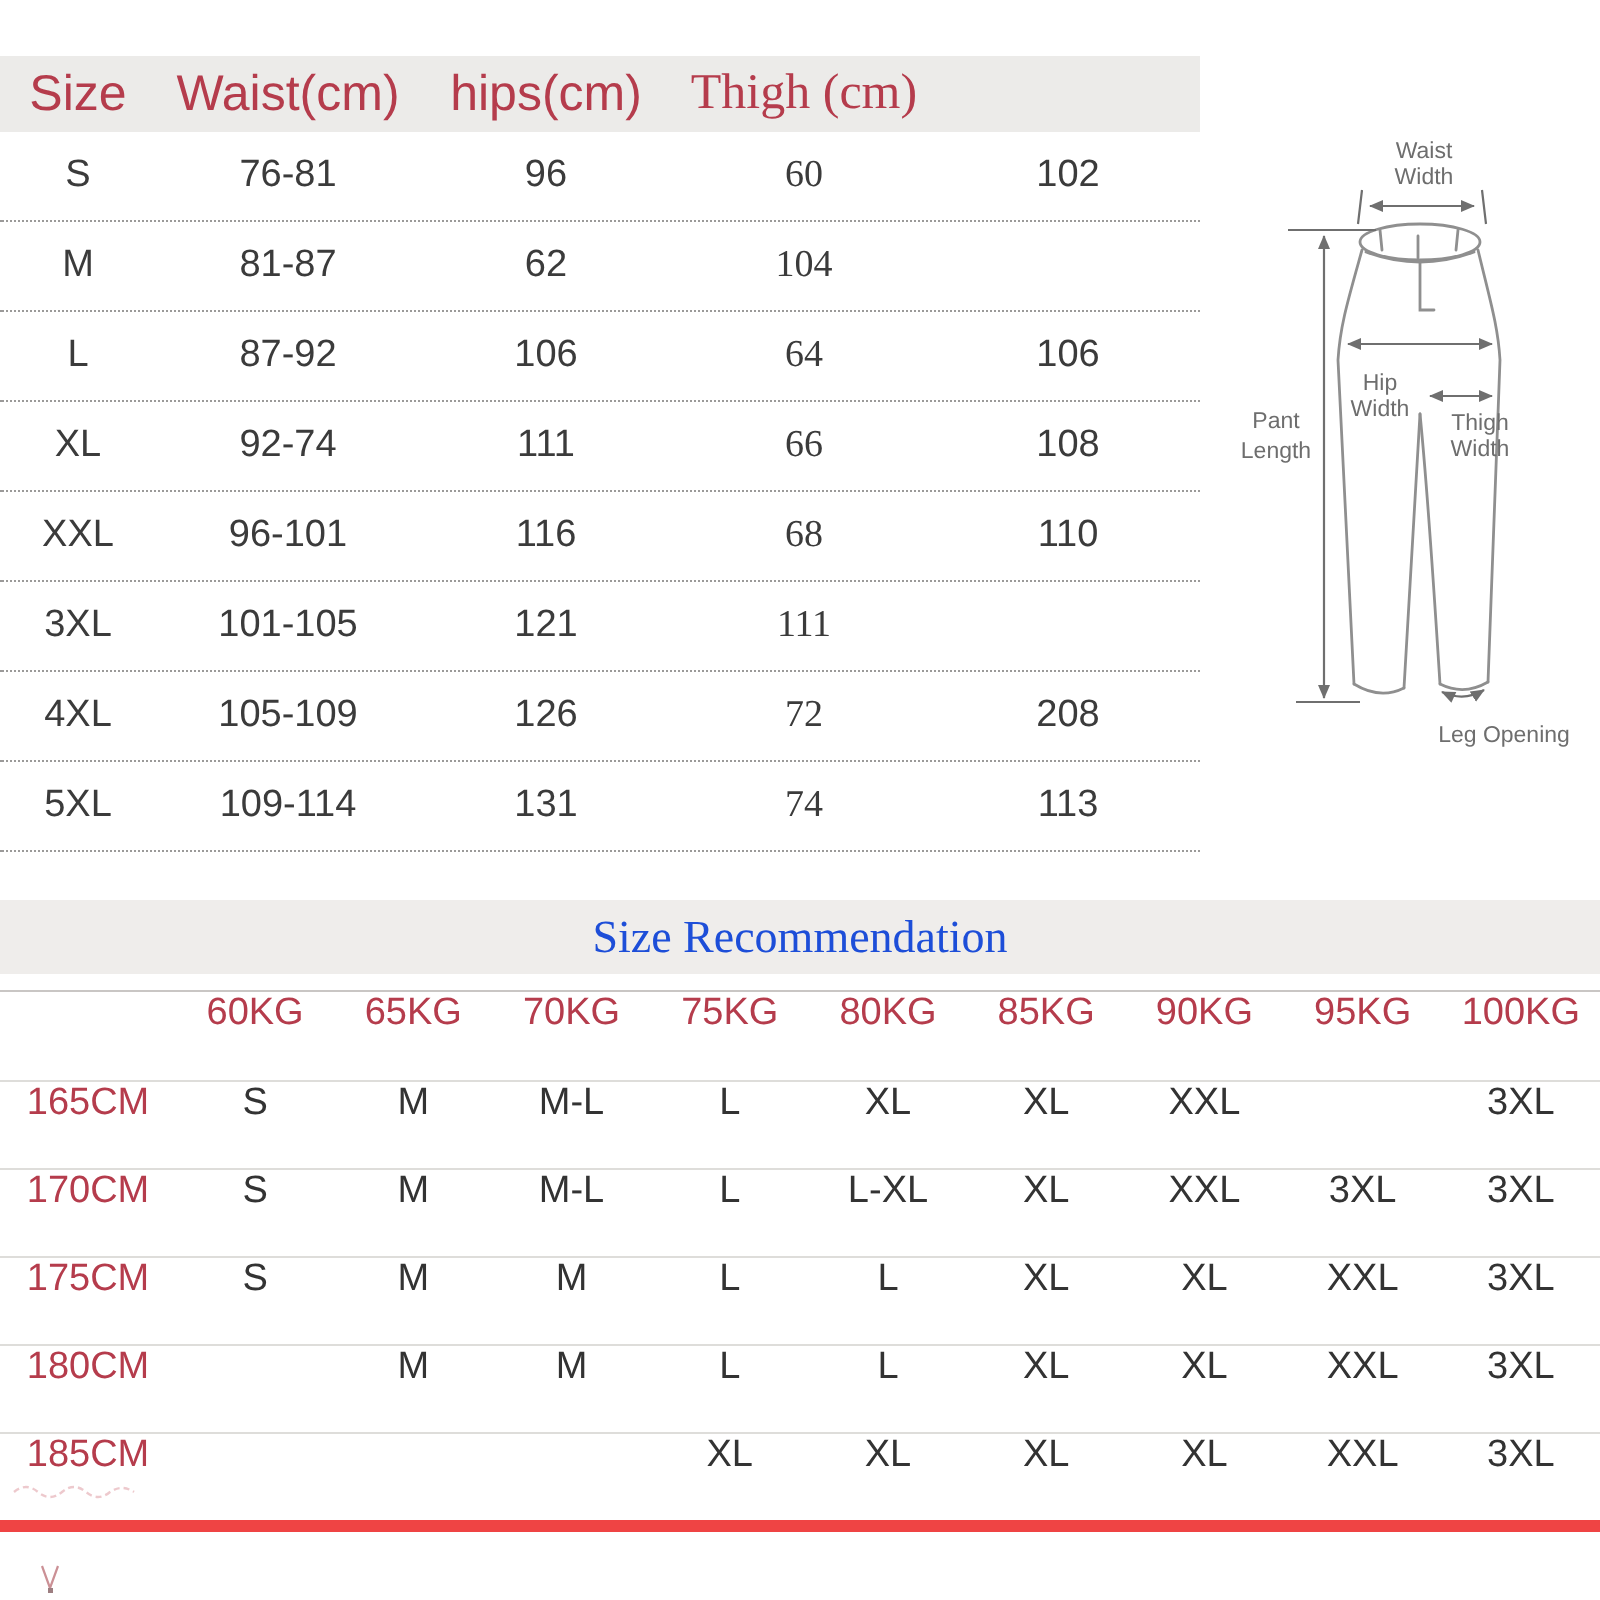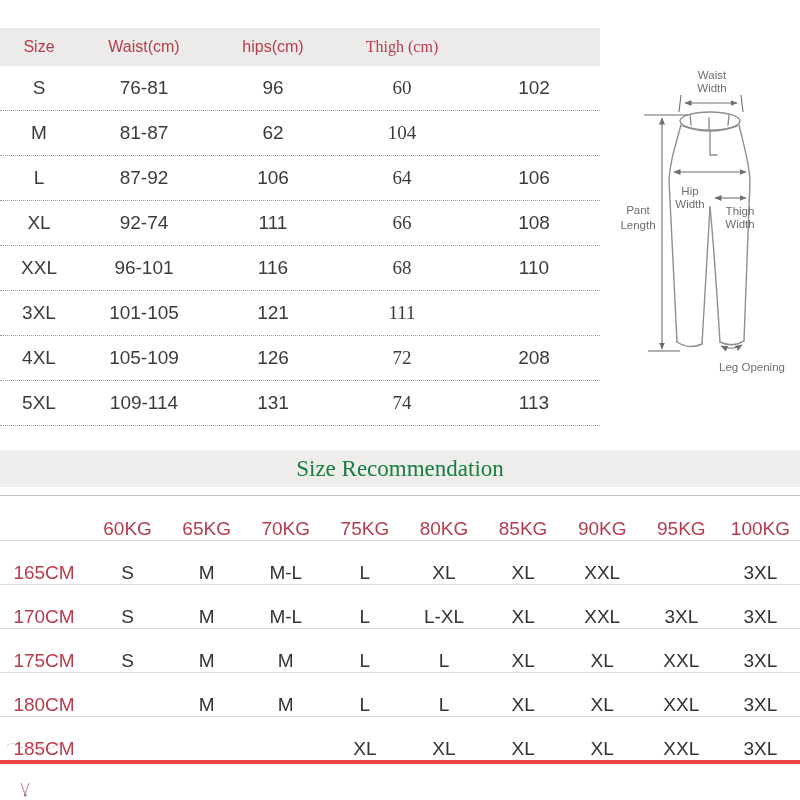--- a/index.html
+++ b/index.html
@@ -10,39 +10,39 @@
   }
   html,body{margin:0;padding:0;}
   body{
     width:800px;height:800px;position:relative;overflow:hidden;
     background:#ffffff;
     font-family:"Liberation Sans", sans-serif;
   }
   
   .size-table{position:absolute;left:0;top:28px;width:600px;}
   .st-header{display:flex;height:38px;background:var(--header-bg);align-items:center;}
-  .st-header .st-cell{color:var(--accent);font-size:16px;}
+  .st-header .st-cell{color:var(--accent);font-size:25px;}
   .st-row{display:flex;height:44px;align-items:center;border-bottom:1px dotted #9b9a99;}
   .st-cell{text-align:center;font-size:19px;color:var(--text);}
   .st-cell:nth-child(1){width:13%;}
   .st-cell:nth-child(2){width:22%;}
   .st-cell:nth-child(3){width:21%;}
   .st-cell:nth-child(4){width:22%;font-family:Liberation Serif, serif;}
   .st-cell:nth-child(5){width:22%;}
   
   .pants{position:absolute;left:600px;top:55px;width:200px;height:330px;}
   .pants svg text{font-family:"Liberation Sans",sans-serif;font-size:11.5px;fill:#6e6e6e;}
   
   .band{position:absolute;left:0;top:450px;width:800px;height:37px;background:var(--band-bg);}
-  .band-title{font-family:"Liberation Serif", serif;font-size:23px;color:#15803d;text-align:center;line-height:37px;}
+  .band-title{font-family:"Liberation Serif", serif;font-size:23px;color:#1d4ed8;text-align:center;line-height:37px;}
   .rec-topline{position:absolute;left:0;top:495px;width:800px;height:1px;background:#c9c6c4;}
   .rec-table{position:absolute;left:0;top:496px;width:800px;}
-  .rc-row{display:flex;align-items:flex-end;height:43px;border-bottom:1px solid #deddda;}
+  .rc-row{display:flex;align-items:flex-start;height:43px;border-bottom:1px solid #deddda;}
   .rc-row.rc-head{height:44px;}
-  .rc-row:last-child{border-bottom:4px solid #ef4444;}
+  .rc-row:last-child{border-bottom:6px solid #ef4444;}
   .rc-cell{text-align:center;font-size:19px;color:#333333;}
   .rc-cell:first-child{width:11%;}
   .rc-cell:not(:first-child){width:9.8889%;}
   .rc-weight,.rc-height{color:var(--accent);}
   
   .artifact-squiggle{position:absolute;left:5px;top:739px;opacity:.45;}
   .artifact-speck{position:absolute;left:18px;top:781px;opacity:.65;}
 </style>
 </head>
 <body>

